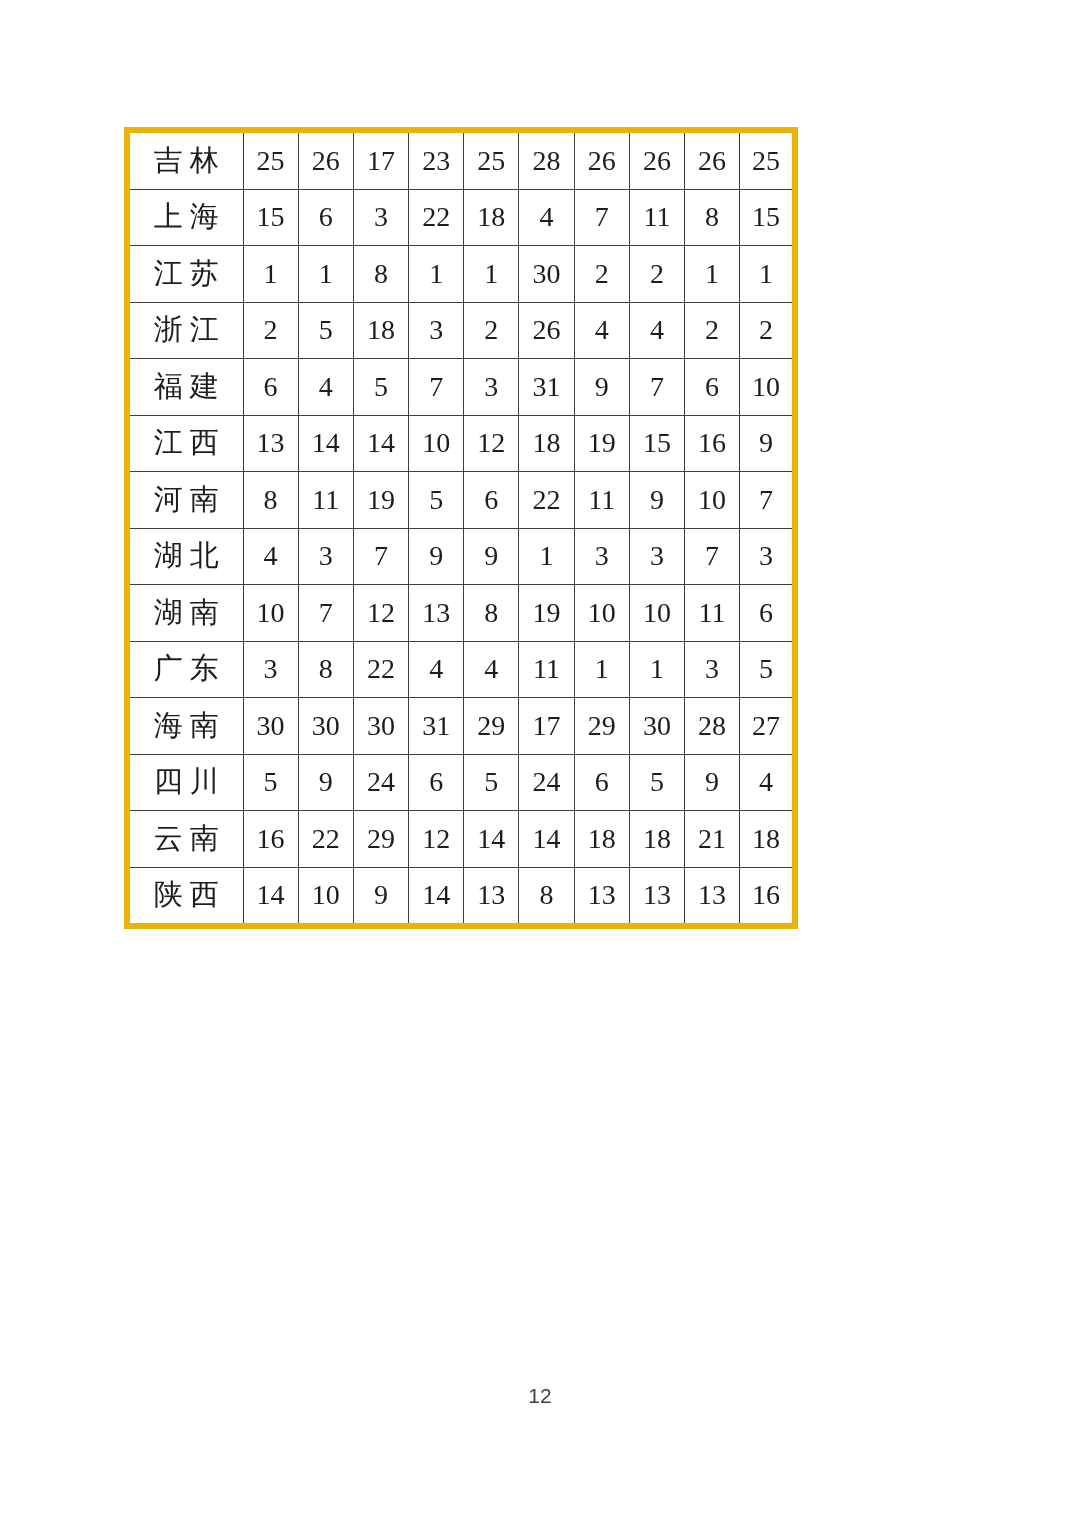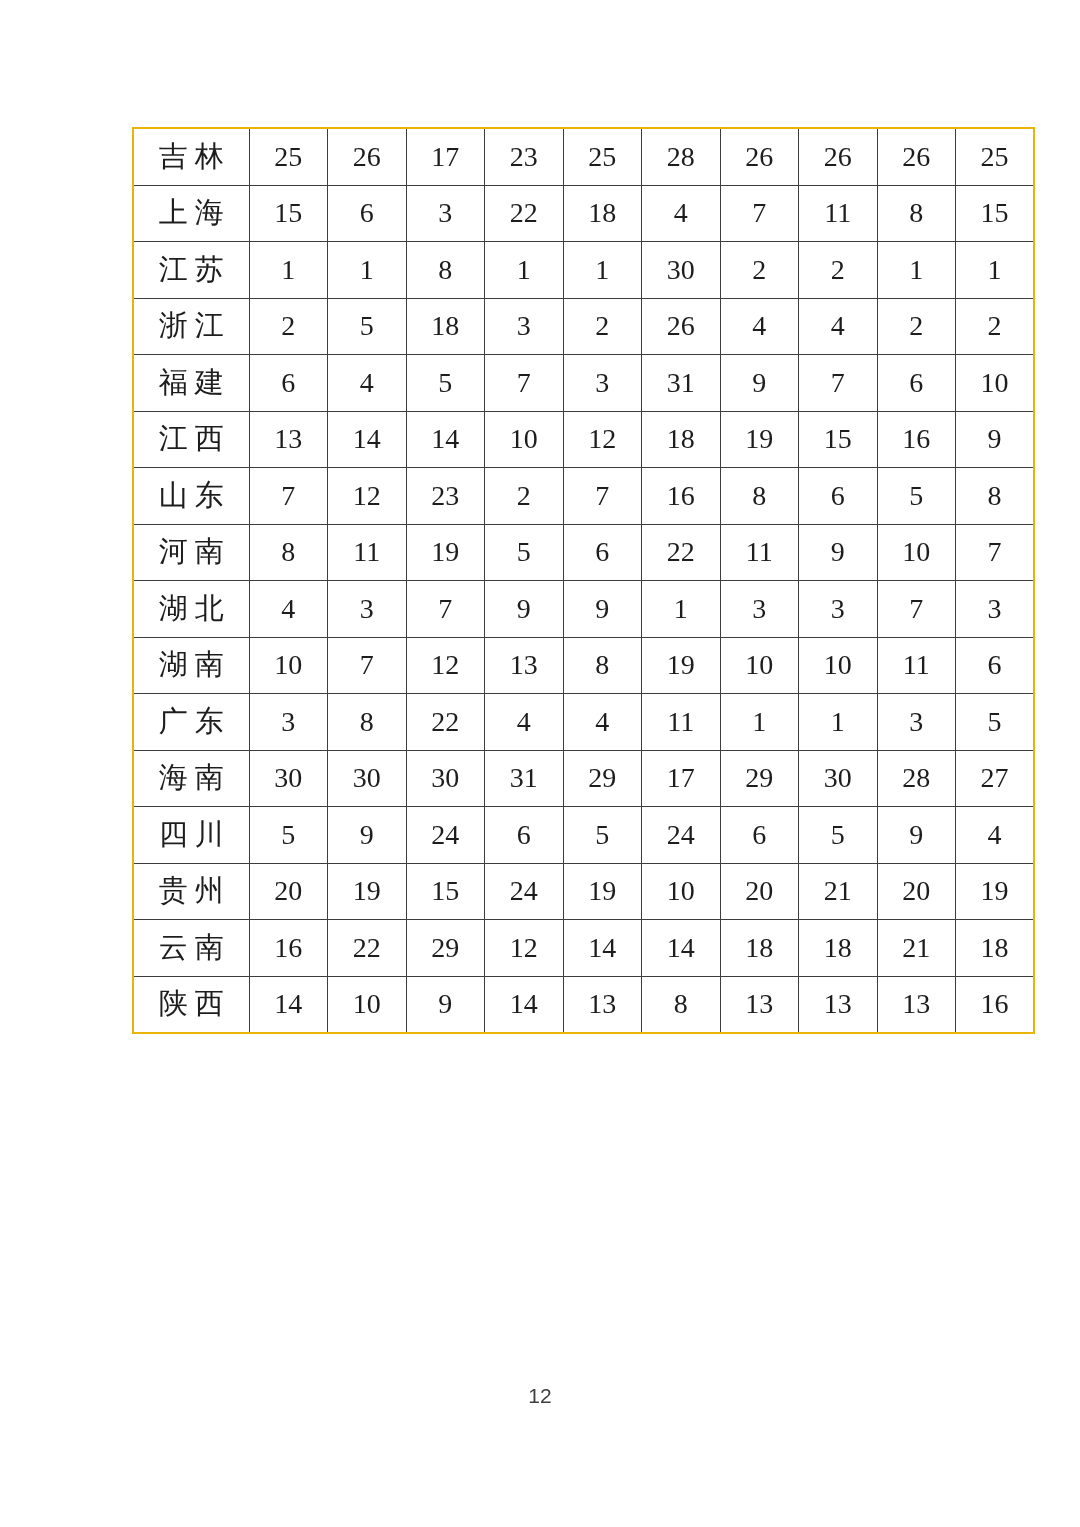--- a/index.html
+++ b/index.html
@@ -10,26 +10,26 @@
   .page {
     position: relative;
     width: 1080px;
     height: 1527px;
     background: #ffffff;
     overflow: hidden;
     font-family: "Liberation Serif", "DejaVu Serif", serif;
   }
   table.doc-table {
     position: absolute;
-    left: 132px;
+    left: 124px;
     top: 127px;
-    width: 903px;
+    width: 674px;
     border-collapse: collapse;
     table-layout: fixed;
-    border: 2px solid #eab308;
+    border: 6px solid #eab308;
   }
   table.doc-table td {
     border: 1.5px solid #3d3d3d;
     height: 55.5px;
     text-align: center;
     vertical-align: middle;
     font-size: 28px;
     color: #1d1d1d;
     padding: 0;
     overflow: hidden;
@@ -143,33 +143,20 @@
           <td>14</td>
           <td>10</td>
           <td>12</td>
           <td>18</td>
           <td>19</td>
           <td>15</td>
           <td>16</td>
           <td>9</td>
         </tr>
         <tr>
-          <td class="province-cell">山东</td>
-          <td>7</td>
-          <td>12</td>
-          <td>23</td>
-          <td>2</td>
-          <td>7</td>
-          <td>16</td>
-          <td>8</td>
-          <td>6</td>
-          <td>5</td>
-          <td>8</td>
-        </tr>
-        <tr>
           <td class="province-cell">河南</td>
           <td>8</td>
           <td>11</td>
           <td>19</td>
           <td>5</td>
           <td>6</td>
           <td>22</td>
           <td>11</td>
           <td>9</td>
           <td>10</td>
@@ -234,33 +221,20 @@
           <td>24</td>
           <td>6</td>
           <td>5</td>
           <td>24</td>
           <td>6</td>
           <td>5</td>
           <td>9</td>
           <td>4</td>
         </tr>
         <tr>
-          <td class="province-cell">贵州</td>
-          <td>20</td>
-          <td>19</td>
-          <td>15</td>
-          <td>24</td>
-          <td>19</td>
-          <td>10</td>
-          <td>20</td>
-          <td>21</td>
-          <td>20</td>
-          <td>19</td>
-        </tr>
-        <tr>
           <td class="province-cell">云南</td>
           <td>16</td>
           <td>22</td>
           <td>29</td>
           <td>12</td>
           <td>14</td>
           <td>14</td>
           <td>18</td>
           <td>18</td>
           <td>21</td>

